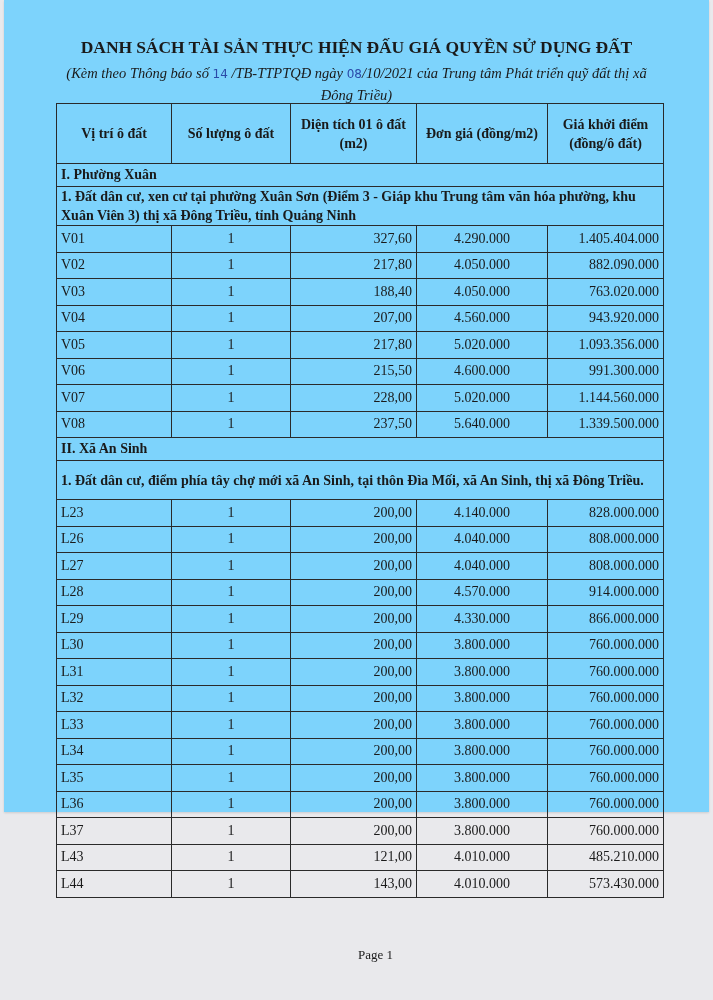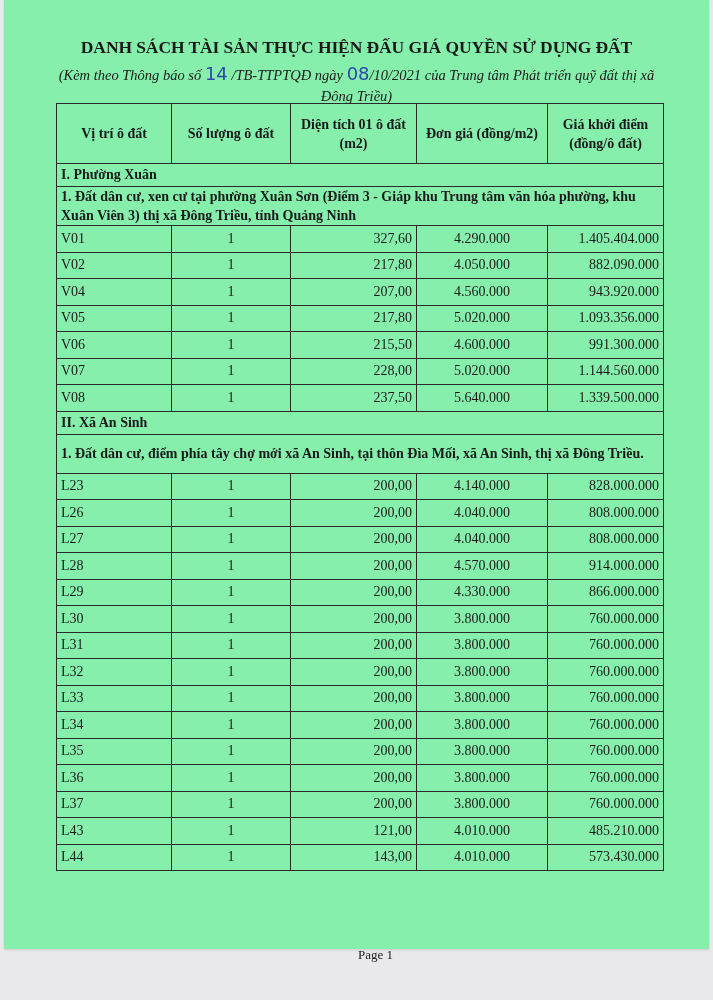--- a/index.html
+++ b/index.html
@@ -6,35 +6,35 @@
   body {
     width: 713px; height: 1000px;
     background: #e9e9ec;
     position: relative;
     overflow: hidden;
     font-family: "Liberation Serif", serif;
     color: #1a1a1a;
   }
   .page {
     position: absolute;
-    left: 4px; top: 0; width: 705px; height: 949px;
-    background: #86efac;
+    left: 4px; top: 0; width: 705px; height: 812px;
+    background: #7dd3fc;
     box-shadow: 0 1px 2px rgba(0,0,0,0.12);
   }
   .title {
     position: absolute; left: 0; right: 0; top: 37px;
     text-align: center;
     font-weight: bold; font-size: 17.5px; letter-spacing: -0.1px;
   }
   .subtitle {
     position: absolute; left: 50px; right: 50px; top: 63px;
     text-align: center;
     font-style: italic; font-size: 14.5px; line-height: 21px;
   }
-  .hand { color: #2b4aa8; font-style: normal; font-family: "DejaVu Sans", sans-serif; font-size: 18px; }
+  .hand { color: #2b4aa8; font-style: normal; font-family: "DejaVu Sans", sans-serif; font-size: 12px; }
   table.list {
     position: absolute; left: 52px; top: 103px;
     width: 608px;
     border-collapse: collapse;
     font-size: 14px;
   }
   table.list td, table.list th {
     border: 1.3px solid #2a2a2a;
     padding: 0 4px;
     height: 25.5px;
@@ -89,20 +89,27 @@
           <td class="c5">1.405.404.000</td>
         </tr>
         <tr>
           <td class="c1">V02</td>
           <td class="c2">1</td>
           <td class="c3">217,80</td>
           <td class="c4">4.050.000</td>
           <td class="c5">882.090.000</td>
         </tr>
         <tr>
+          <td class="c1">V03</td>
+          <td class="c2">1</td>
+          <td class="c3">188,40</td>
+          <td class="c4">4.050.000</td>
+          <td class="c5">763.020.000</td>
+        </tr>
+        <tr>
           <td class="c1">V04</td>
           <td class="c2">1</td>
           <td class="c3">207,00</td>
           <td class="c4">4.560.000</td>
           <td class="c5">943.920.000</td>
         </tr>
         <tr>
           <td class="c1">V05</td>
           <td class="c2">1</td>
           <td class="c3">217,80</td>

